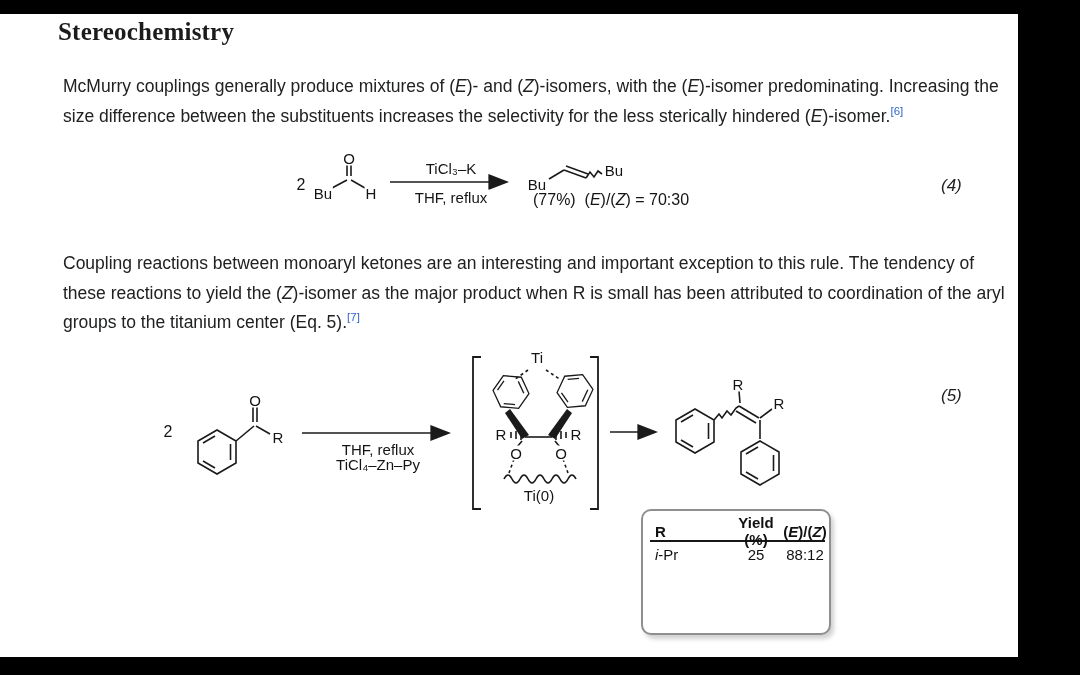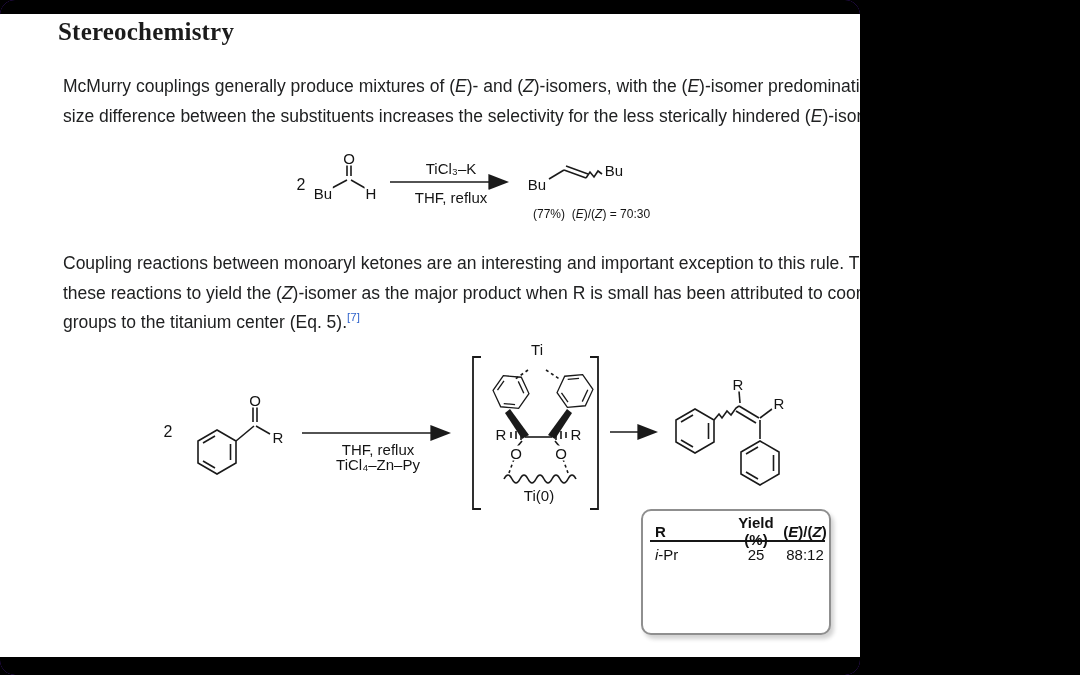--- a/index.html
+++ b/index.html
@@ -1,17 +1,17 @@
 <!DOCTYPE html>
 <html><head>
 <meta charset="utf-8">
 <style>
   html,body{margin:0;padding:0;background:#000;}
-  .screen{position:relative;width:860px;height:675px;background:#6d28d9;overflow:hidden;
-          font-family:"Liberation Sans",sans-serif;color:#202122;border-radius:15px;}
+  .screen{position:relative;width:1018px;height:675px;background:#6d28d9;overflow:hidden;
+          font-family:"Liberation Sans",sans-serif;color:#202122;}
   .bar{position:absolute;left:0;width:1080px;background:#000;}
   .bar-top{top:0;height:14px;}
   .bar-bottom{top:657px;height:18px;}
   .content{position:absolute;left:0;top:14px;width:1080px;height:643px;background:#ffffff;}
 
   .page-title{position:absolute;left:58px;top:4px;margin:0;
               font-family:"Liberation Serif","DejaVu Serif",serif;
               font-size:25px;font-weight:700;color:#1b1b1b;letter-spacing:.2px;}
 
   .para{position:absolute;left:59px;width:952px;margin:4px;
@@ -21,22 +21,22 @@
   sup.ref{color:#3366cc;font-size:11.5px;font-style:normal;line-height:0;}
 
   .fig{position:absolute;}
   .fig-eq4{left:285px;top:131px;width:420px;height:100px;}
   .fig-eq5{left:150px;top:331px;width:670px;height:180px;}
   .fig svg{position:absolute;left:0;top:0;}
 
   .flabel{position:absolute;transform:translate(-50%,-50%);white-space:nowrap;
           font-size:15px;line-height:1;color:#141414;background:#fff;padding:0 1px;}
   .coef{font-size:16px;background:transparent;}
-  .result-line{position:absolute;left:248px;top:62px;white-space:nowrap;
-               font-size:12px;color:#141414;}
+  .result-line{position:absolute;left:248px;top:46px;white-space:nowrap;
+               font-size:16px;color:#141414;}
   .eqnum{position:absolute;left:941px;width:40px;font-size:17px;font-style:italic;color:#222;}
   .eqnum-4{top:162px;}
   .eqnum-5{top:372px;}
 
   .yield-table{position:absolute;left:641px;top:495px;width:190px;height:126px;
                background:#fff;border:2px solid #8f8f8f;border-radius:10px;
                box-shadow:3px 4px 4px rgba(0,0,0,0.18);box-sizing:border-box;
                font-size:15px;color:#111;}
   .trow{display:grid;grid-template-columns:46px 78px 56px;align-items:center;
         height:24px;padding:0 6px 0 10px;}
@@ -147,21 +147,21 @@
           <line x1="610" y1="73" x2="622" y2="64"></line>
           <line x1="610" y1="75" x2="610" y2="94"></line>
           <use href="#benzene" transform="translate(610,118)"></use>
         </g>
       </svg>
       <span class="flabel coef" style="left:18px;top:87px;">2</span>
       <span class="flabel" style="left:105px;top:55px;">O</span>
       <span class="flabel" style="left:128px;top:92px;">R</span>
       <span class="flabel" style="left:228px;top:75px;margin-top:44px;">TiCl₄–Zn–Py</span>
       <span class="flabel" style="left:228px;top:104px;">THF, reflux</span>
-      <span class="flabel" style="left:387px;top:4px;background:transparent;">Ti</span>
+      <span class="flabel" style="left:387px;top:12px;background:transparent;">Ti</span>
       <span class="flabel" style="left:351px;top:89px;">R</span>
       <span class="flabel" style="left:426px;top:89px;">R</span>
       <span class="flabel" style="left:366px;top:108px;">O</span>
       <span class="flabel" style="left:411px;top:108px;">O</span>
       <span class="flabel" style="left:389px;top:150px;background:transparent;">Ti(0)</span>
       <span class="flabel" style="left:588px;top:39px;">R</span>
       <span class="flabel" style="left:629px;top:58px;">R</span>
     </div>
     <div class="eqnum eqnum-5">(5)</div>
 

